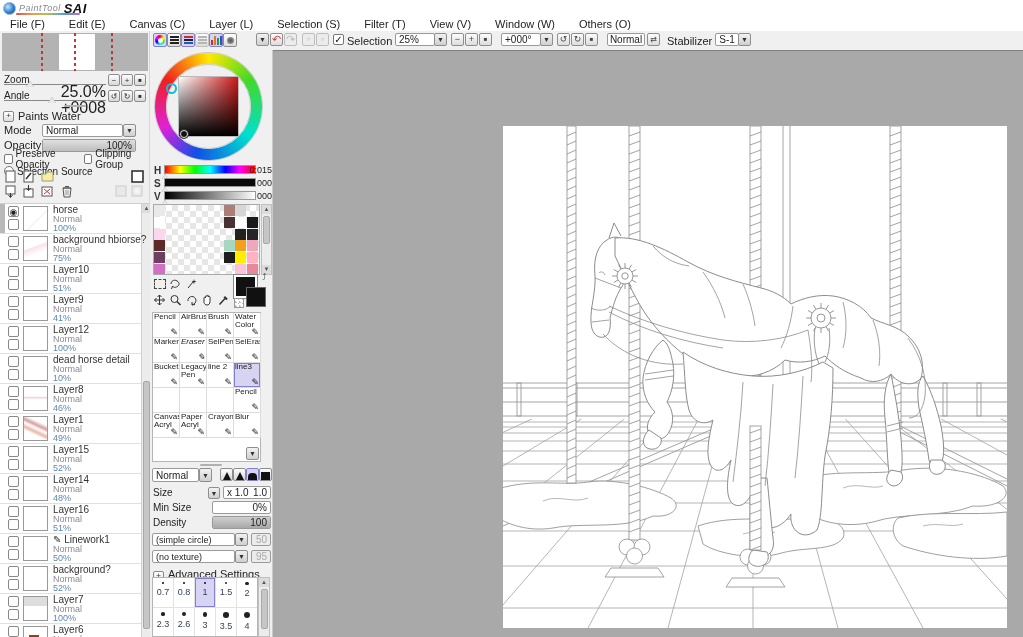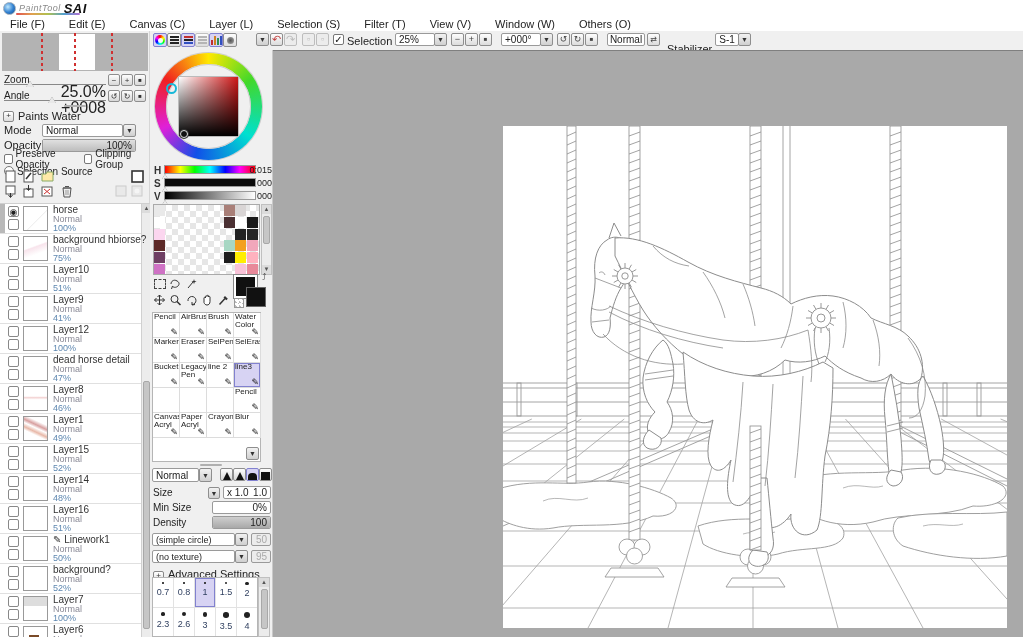--- a/index.html
+++ b/index.html
@@ -220,21 +220,21 @@
         <span>+000°</span>
       </div>
     <div class="ddbtn" style="left:390px">▼</div>
     <div class="tbtn" style="left:407px">↺</div>
     <div class="tbtn" style="left:421px">↻</div>
     <div class="tbtn" style="left:435px;font-size:6px">■</div>
     <div class="tfield" style="left:457px;width:38px;justify-content:center">
         <span>Normal</span>
       </div>
     <div class="tbtn" style="left:497px;font-size:8px">⇄</div>
-    <span style="position:absolute;left:517px;top:12px">Stabilizer</span>
+    <span style="position:absolute;left:517px;top:4px">Stabilizer</span>
     <div class="tfield" style="left:565px;width:24px;justify-content:center">
         <span>S-1</span>
       </div>
     <div class="ddbtn" style="left:588px">▼</div>
   </div>
 
   <div id="leftpanel" class="abs">
     <div id="navthumb" class="abs">
       <div id="navpage"></div>
       <div class="navline" style="left:39px"></div>
@@ -408,21 +408,21 @@
             <div class="lopacity">100%</div>
           </div>
         </div>
         <div class="layer-row">
           <span class="vischk" style="top: 2px;"></span>
           <span class="vischk" style="top: 15px;"></span>
           <span class="lthumb blank"></span>
           <div class="lmeta">
             <div class="lname">dead horse detail</div>
             <div class="lmode">Normal</div>
-            <div class="lopacity">47%</div>
+            <div class="lopacity">10%</div>
           </div>
         </div>
         <div class="layer-row">
           <span class="vischk" style="top: 2px;"></span>
           <span class="vischk" style="top: 15px;"></span>
           <span class="lthumb red-marks"></span>
           <div class="lmeta">
             <div class="lname">Layer8</div>
             <div class="lmode">Normal</div>
             <div class="lopacity">46%</div>
@@ -627,21 +627,21 @@
           <span class="tg">✎</span>
         </div>
         <div class="toolcell" style="left: 81px; top: 0px;">
           <span class="tl">Water Color</span>
           <span class="tg">✎</span>
         </div>
         <div class="toolcell" style="left: 0px; top: 25px; text-decoration: underline;">
           <span class="tl">Marker</span>
           <span class="tg">✎</span>
         </div>
-        <div class="toolcell" style="left: 27px; top: 25px;">
+        <div class="toolcell" style="left: 27px; top: 25px; font-style: italic;">
           <span class="tl">Eraser</span>
           <span class="tg">✎</span>
         </div>
         <div class="toolcell" style="left: 54px; top: 25px;">
           <span class="tl">SelPen</span>
           <span class="tg">✎</span>
         </div>
         <div class="toolcell" style="left: 81px; top: 25px;">
           <span class="tl">SelEras</span>
           <span class="tg">✎</span>

